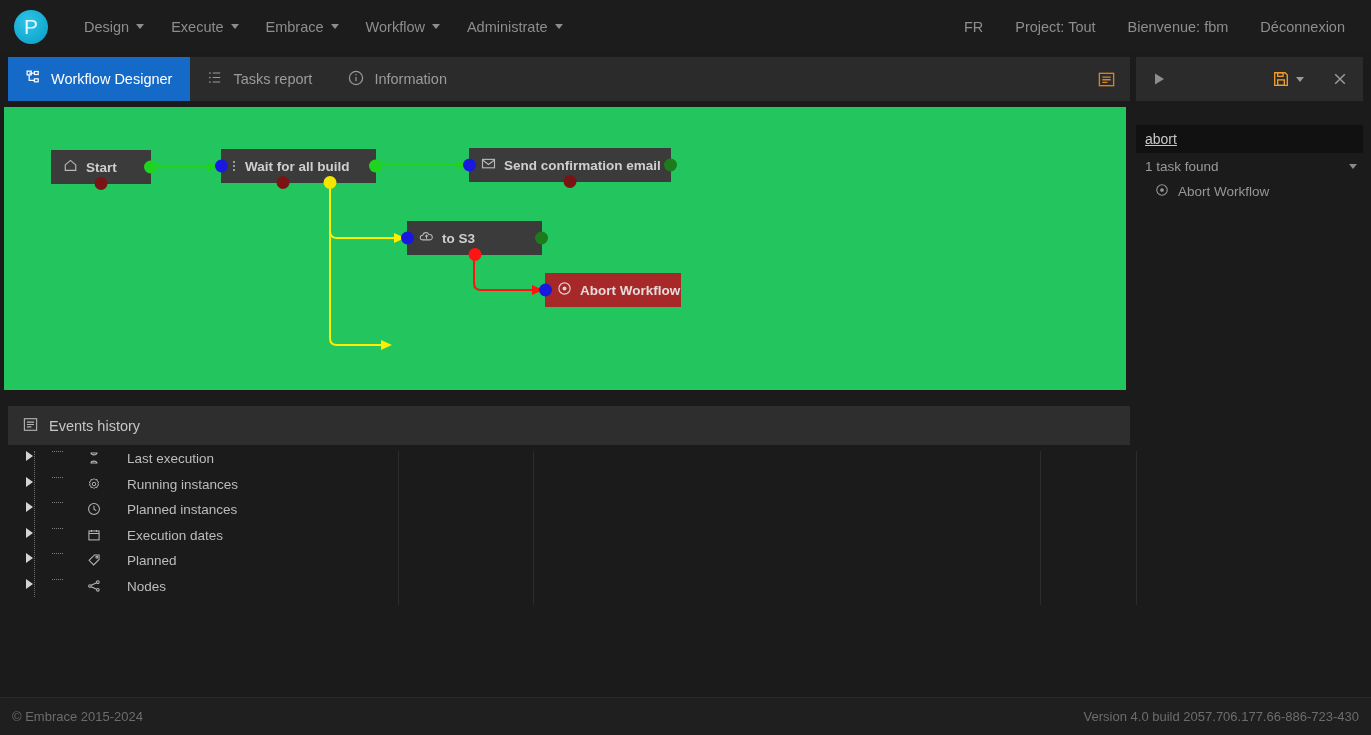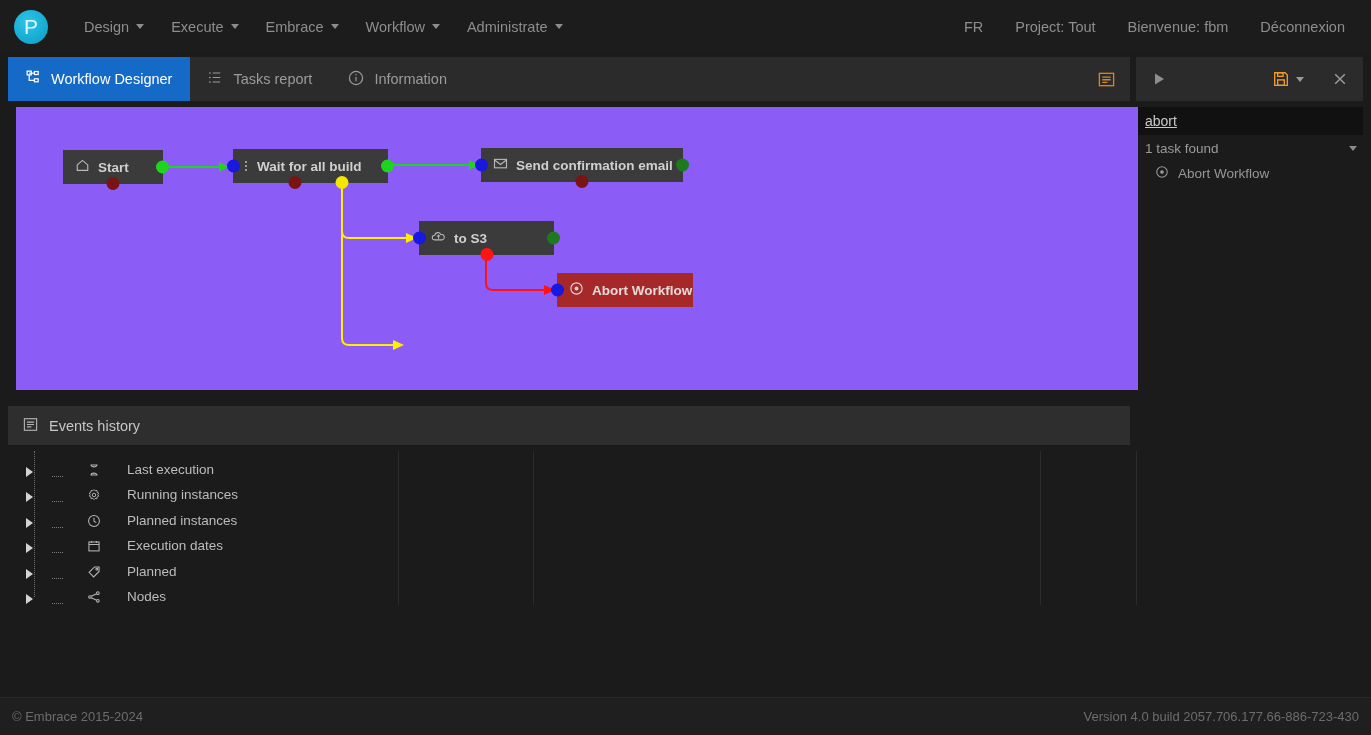--- a/index.html
+++ b/index.html
@@ -52,38 +52,38 @@
   .sidepanel {
     position: absolute; left: 1136px; top: 57px; width: 227px; height: 155px;
   }
   .sidepanel-toolbar {
     height: 44px; background: #2b2b2b; display: flex; align-items: center;
     padding: 0 12px;
   }
   .sp-spacer { flex: 1; }
   .sp-icon { display: flex; align-items: center; padding: 3px; }
   .searchbox {
-    height: 28px; background: #111111; margin-top: 6px;
+    height: 28px; background: #111111; margin-top: 24px;
     display: flex; align-items: center; padding: 0 9px;
     color: #c9c9c9; font-size: 14px; text-decoration: underline;
   }
   .resultrow {
     display: flex; align-items: center; height: 26px;
     padding: 0 6px 0 9px; color: #9a9a9a; font-size: 13.5px;
   }
   .resultrow .chev { margin-left: auto; }
   .tasklist-item {
     display: flex; align-items: center; gap: 9px; height: 24px;
     padding-left: 19px; color: #979797; font-size: 13.5px;
   }
 
   
   .canvas {
-    position: absolute; left: 16px; top: 107px; width: 1122px; height: 283px;
-    background: #8b5cf6; overflow: hidden;
+    position: absolute; left: 4px; top: 107px; width: 1122px; height: 283px;
+    background: #22c55e; overflow: hidden;
   }
   .node {
     position: absolute; height: 34px; background: #3b3b3b;
     display: flex; align-items: center; gap: 8px; padding: 0 12px;
     color: #cfcfcf; font-size: 13.5px; font-weight: bold; white-space: nowrap;
   }
   .node.abort { background: #a62828; color: #e6dada; }
   .node .dragdots { display: flex; flex-direction: column; gap: 2px; margin-right: 2px; }
   .node .dragdots i { width: 2px; height: 2px; background: #9a9a9a; display: block; }
   .port {
@@ -104,21 +104,21 @@
     position: absolute; left: 8px; top: 451px; width: 1128px; height: 185px;
   }
   .thead { display: flex; height: 31px; align-items: center; border-bottom: 1px solid #2e2e2e; }
   .th { font-size: 13.5px; color: #b8b8b8; padding-left: 9px; height: 31px;
         display: flex; align-items: center; }
   .th.ph { color: #6e6e6e; padding-left: 7px; }
   .col1 { width: 390px; } .col2 { width: 135px; } .col3 { width: 507px; } .col4 { width: 96px; }
   .tbody { position: relative; height: 154px; }
   .vline { position: absolute; top: 0; height: 154px; width: 1px; background: #2c2c2c; }
   .trow {
-    display: flex; align-items: flex-end; height: 25.5px; gap: 16px;
+    display: flex; align-items: flex-start; height: 25.5px; gap: 16px;
     color: #bcbcbc; font-size: 13.5px; padding-left: 18px;
   }
   .expander {
     width: 0; height: 0; border-top: 5px solid transparent; border-bottom: 5px solid transparent;
     border-left: 7px solid #d4d4d4; margin-right: 3px; flex: none;
   }
   .dotted { width: 11px; border-top: 1px dotted #7d7d7d; margin-right: 6px; flex: none; }
   .ricon { width: 18px; display: flex; align-items: center; justify-content: center; margin-right: 8px; flex: none; }
   .treeline { position: absolute; left: 26px; top: 0; width: 1px; height: 146px; border-left: 1px dotted #6f6f6f; }
 

